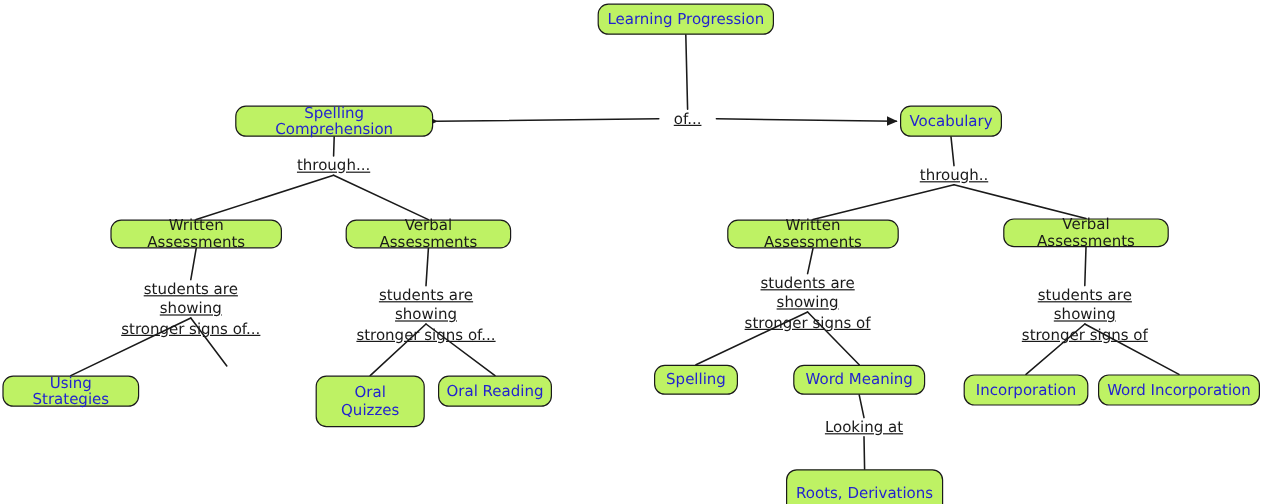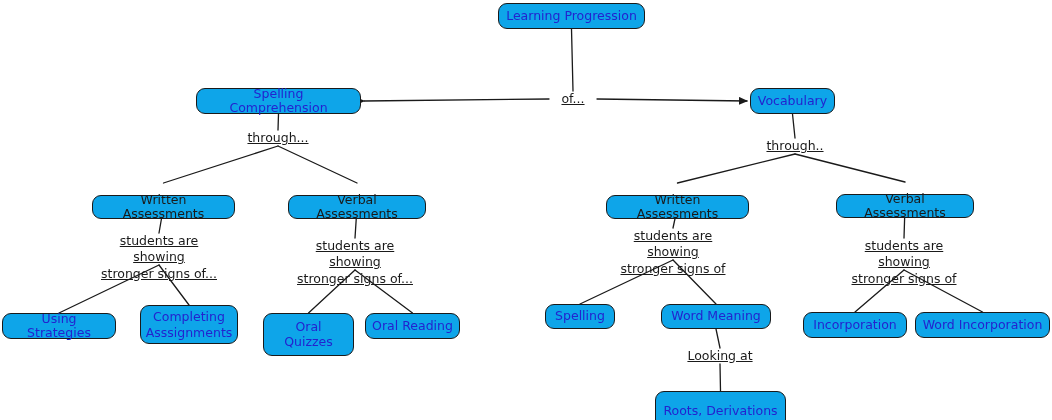--- a/index.html
+++ b/index.html
@@ -21,36 +21,35 @@
     position: absolute;
     left: 0;
     top: 0;
     width: 1052px;
     height: 420px;
     pointer-events: none;
   }
   .node {
     position: absolute;
     box-sizing: border-box;
-    background: #0ea5e9;
+    background: #bef264;
     border: 1.4px solid #1a1a1a;
     border-radius: 9px;
     display: flex;
     align-items: center;
     justify-content: center;
     text-align: center;
     line-height: 1.15;
     font-size: 12.5px;
     color: #2323cf;
     white-space: pre-line;
     padding: 0 6px;
   }
   .node.black-label {
     color: #1a1a1a;
-    margin-top: 12px;
   }
   .node.two-line {
     line-height: 1.25;
   }
   .edge-label {
     position: absolute;
     font-size: 12.5px;
     color: #1a1a1a;
     text-align: center;
     line-height: 1.3;
@@ -99,22 +98,20 @@
       </g>
   </svg>
 <div class="node" style="left: 498px; top: 3px; width: 147px; height: 26px;">Learning Progression</div>
     <div class="node" style="left: 196px; top: 88px; width: 165px; height: 26px;">Spelling Comprehension</div>
     <div class="node" style="left: 750px; top: 88px; width: 85px; height: 26px;">Vocabulary</div>
     <div class="node black-label" style="left: 92px; top: 183px; width: 143px; height: 24px;">Written Assessments</div>
     <div class="node black-label" style="left: 288px; top: 183px; width: 138px; height: 24px;">Verbal Assessments</div>
     <div class="node black-label" style="left: 606px; top: 183px; width: 143px; height: 24px;">Written Assessments</div>
     <div class="node black-label" style="left: 836px; top: 182px; width: 138px; height: 24px;">Verbal Assessments</div>
     <div class="node" style="left: 2px; top: 313px; width: 114px; height: 26px;">Using Strategies</div>
-    <div class="node two-line" style="left: 140px; top: 305px; width: 98px; height: 39px;">Completing
-Asssignments</div>
     <div class="node" style="left: 263px; top: 313px; width: 91px; height: 43px;">Oral Quizzes</div>
     <div class="node" style="left: 365px; top: 313px; width: 95px; height: 26px;">Oral Reading</div>
     <div class="node" style="left: 545px; top: 304px; width: 70px; height: 25px;">Spelling</div>
     <div class="node" style="left: 661px; top: 304px; width: 110px; height: 25px;">Word Meaning</div>
     <div class="node" style="left: 803px; top: 312px; width: 104px; height: 26px;">Incorporation</div>
     <div class="node" style="left: 915px; top: 312px; width: 135px; height: 26px;">Word Incorporation</div>
     <div class="node" style="left: 655px; top: 391px; width: 131px; height: 40px;">Roots, Derivations</div>
     <div class="edge-label" style="left: 553px; top: 91px; width: 40px;">of...</div>
     <div class="edge-label" style="left: 243px; top: 130px; width: 70px;">through...</div>
     <div class="edge-label" style="left: 762px; top: 138px; width: 66px;">through..</div>

